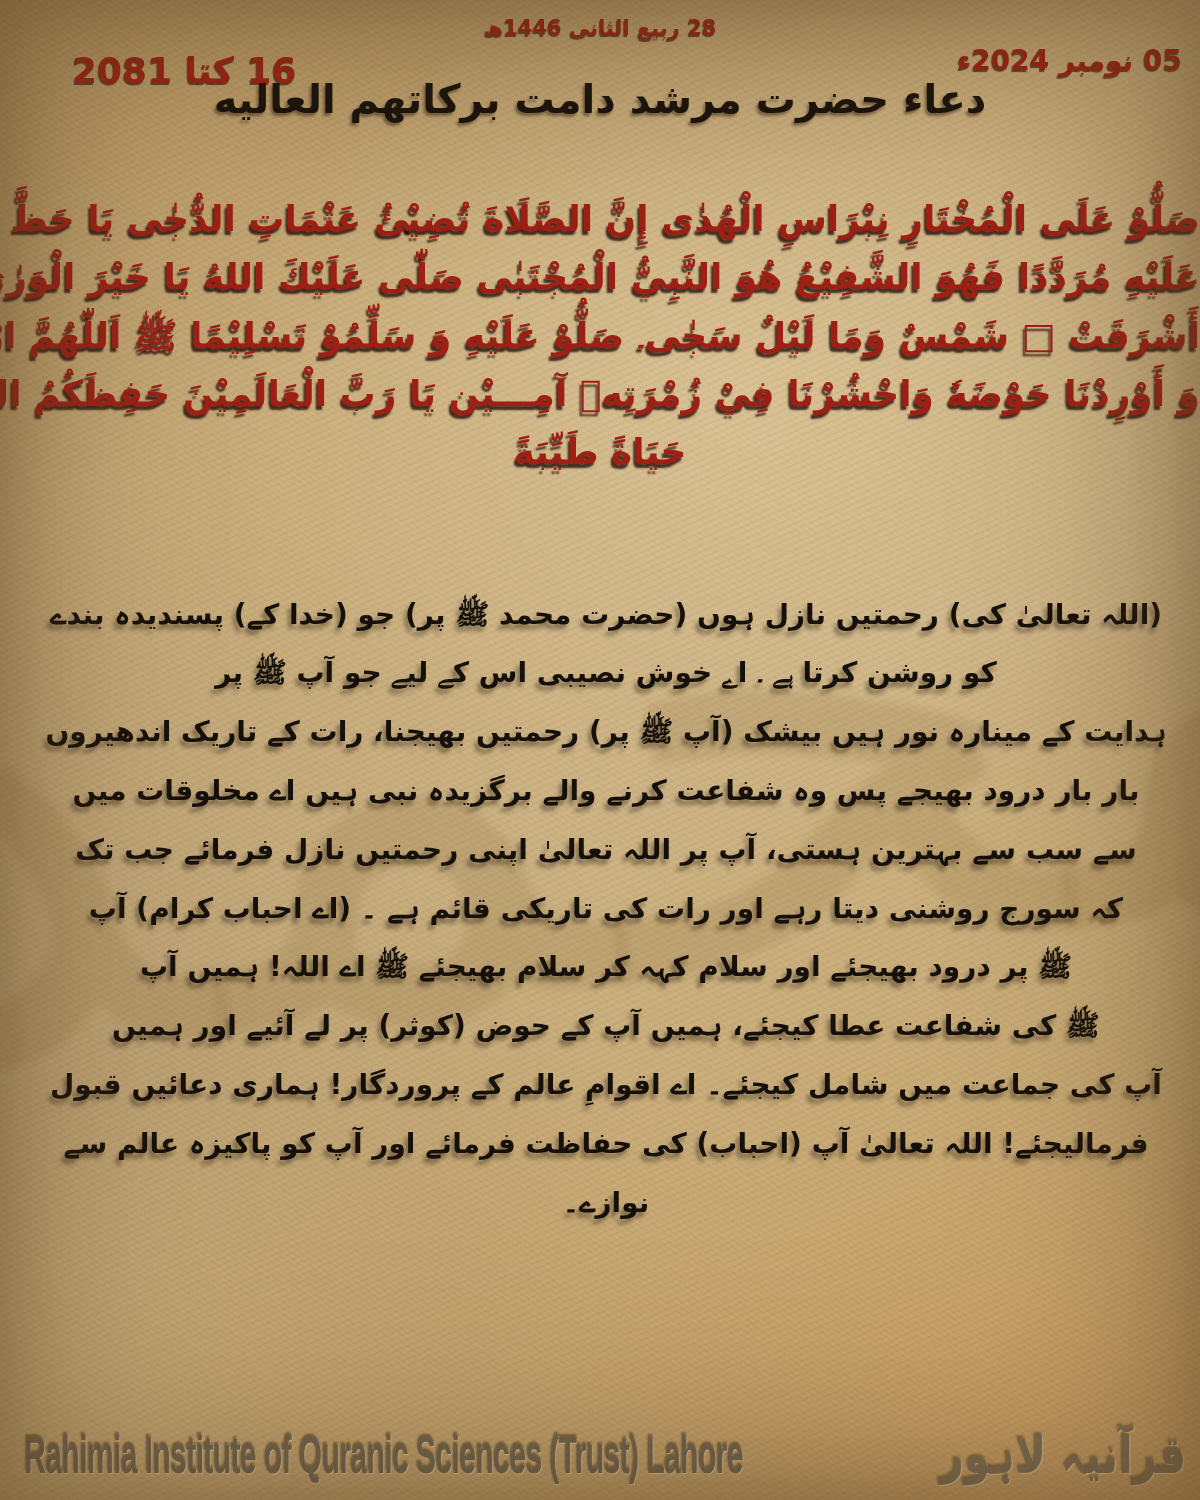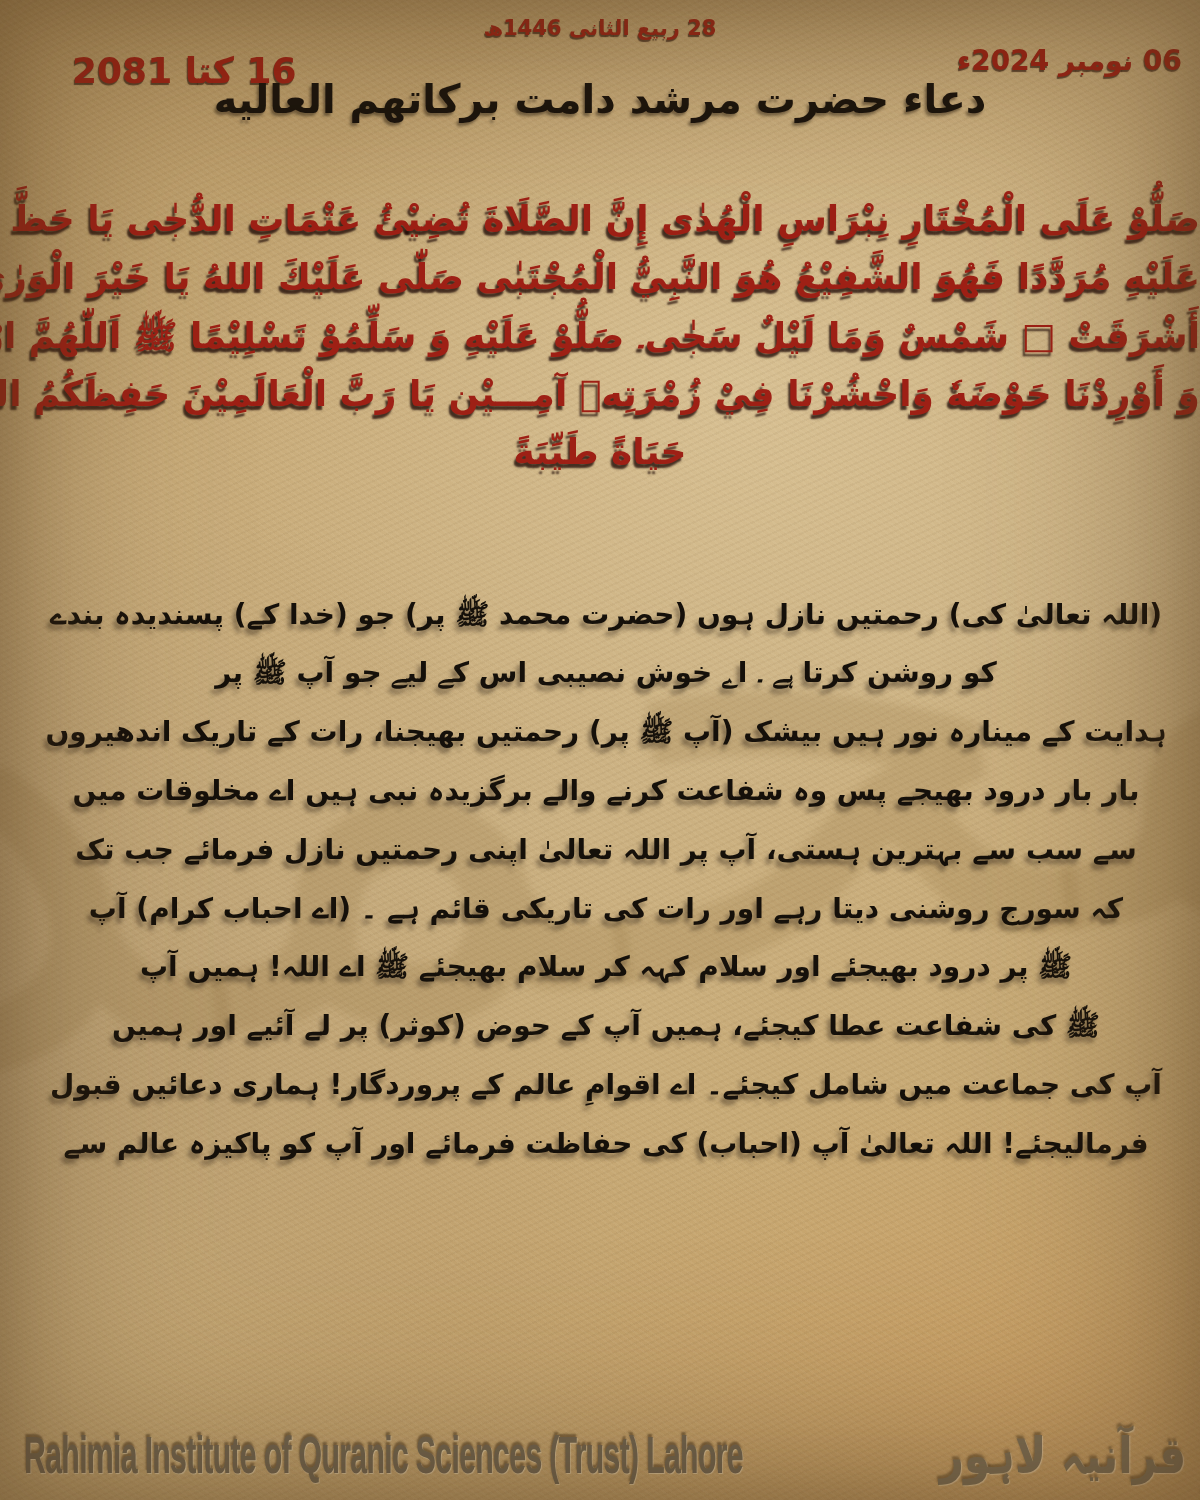--- a/index.html
+++ b/index.html
@@ -89,21 +89,21 @@
 <body>
 
 <div class="page">
   <div class="grain"></div>
   <div class="watermark" dir="rtl" lang="ar">محمد</div>
 
   <div class="content">
 
     <div class="hdr">
       <div class="date date-center" dir="rtl" lang="ar">28 ربیع الثانی 1446ھ</div>
-      <div class="date date-right" dir="rtl" lang="ur">06 نومبر 2024ء</div>
+      <div class="date date-right" dir="rtl" lang="ur">05 نومبر 2024ء</div>
       <div class="date date-left" dir="rtl" lang="ur">16 کتا 2081</div>
       <div class="doc-title" dir="rtl" lang="ur">دعاء حضرت مرشد دامت برکاتهم العالیه</div>
     </div>
 
     <div class="prayer" dir="rtl" lang="ar">
       <div class="prayer-line">صَلُّوْ عَلَى الْمُخْتَارِ نِبْرَاسِ الْهُدٰى إِنَّ الصَّلَاةَ تُضِيْئُ عَتْمَاتِ الدُّجٰى يَا حَظَّ مَنْ صَلّٰى</div>
       <div class="prayer-line">عَلَيْهِ مُرَدَّدًا فَهُوَ الشَّفِيْعُ هُوَ النَّبِيُّ الْمُجْتَبٰى صَلّٰى عَلَيْكَ اللهُ يَا خَيْرَ الْوَرٰى مَا</div>
       <div class="prayer-line">أَشْرَقَتْ □ شَمْسٌ وَمَا لَيْلٌ سَجٰى۔ صَلُّوْ عَلَيْهِ وَ سَلِّمُوْ تَسْلِيْمًا ﷺ اَللّٰهُمَّ ارْزُقْنَا شَفَاعَتَهٗ</div>
       <div class="prayer-line">وَ أَوْرِدْنَا حَوْضَهٗ وَاحْشُرْنَا فِيْ زُمْرَتِهٖ آمِـــيْن يَا رَبَّ الْعَالَمِيْنَ حَفِظَكُمُ اللهُ وَ أَحْيَا كُمْ □</div>
       <div class="prayer-line">حَيَاةً طَيِّبَةً</div>
@@ -113,20 +113,21 @@
       <div class="trans-line">(اللہ تعالیٰ کی) رحمتیں نازل ہوں (حضرت محمد ﷺ پر) جو (خدا کے) پسندیدہ بندے</div>
       <div class="trans-line">کو روشن کرتا ہے ۔ اے خوش نصیبی اس کے لیے جو آپ ﷺ پر</div>
       <div class="trans-line">ہدایت کے مینارہ نور ہیں بیشک (آپ ﷺ پر) رحمتیں بھیجنا، رات کے تاریک اندھیروں</div>
       <div class="trans-line">بار بار درود بھیجے پس وہ شفاعت کرنے والے برگزیدہ نبی ہیں اے مخلوقات میں</div>
       <div class="trans-line">سے سب سے بہترین ہستی، آپ پر اللہ تعالیٰ اپنی رحمتیں نازل فرمائے جب تک</div>
       <div class="trans-line">کہ سورج روشنی دیتا رہے اور رات کی تاریکی قائم ہے ۔ (اے احباب کرام) آپ</div>
       <div class="trans-line">ﷺ پر درود بھیجئے اور سلام کہہ کر سلام بھیجئے ﷺ اے اللہ! ہمیں آپ</div>
       <div class="trans-line">ﷺ کی شفاعت عطا کیجئے، ہمیں آپ کے حوض (کوثر) پر لے آئیے اور ہمیں</div>
       <div class="trans-line">آپ کی جماعت میں شامل کیجئے۔ اے اقوامِ عالم کے پروردگار! ہماری دعائیں قبول</div>
       <div class="trans-line">فرمالیجئے! اللہ تعالیٰ آپ (احباب) کی حفاظت فرمائے اور آپ کو پاکیزہ عالم سے</div>
+      <div class="trans-line">نوازے۔</div>
     </div>
 
   </div>
 
   <div class="footer">
     <div class="footer-en">Rahimia Institute of Quranic Sciences (Trust) Lahore</div>
     <div class="footer-callig" dir="rtl" lang="ur">اِدارہ رحیمیہ علومِ قرآنیہ لاہور</div>
   </div>
 
   <div class="vignette"></div>

